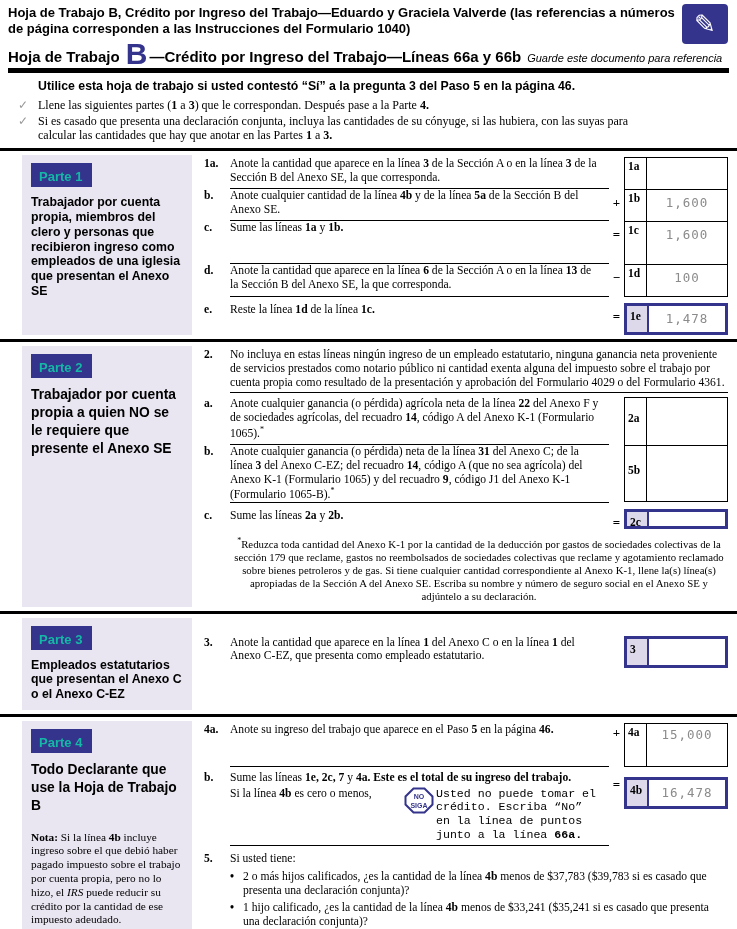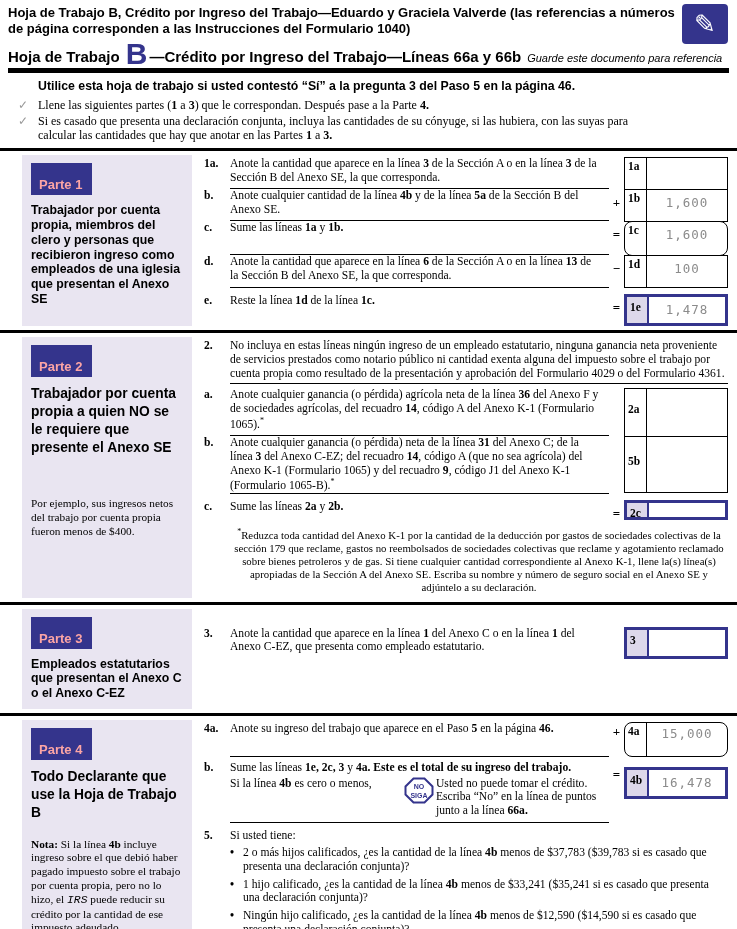--- a/index.html
+++ b/index.html
@@ -31,23 +31,23 @@
   .chk-mark { width:30px; text-align:center; color:#9a9a9a; flex:none; }
   .chk-text { width:610px; }
 
   
   .section { border-top:3px solid #000; display:flex; align-items:stretch; }
   .sidebar {
     flex:none; width:170px; margin:4px 0 4px 22px; background:#e9e5f1;
     padding:8px 9px; font-size:11.5px;
   }
   .badge {
-    display:inline-block; background:#34348c; color:#fca5a5;
+    display:inline-block; background:#34348c; color:#14b8a6;
     font-family:"Liberation Sans",sans-serif; font-weight:bold;
-    font-size:13px; padding:14px 10px 3px 8px;
+    font-size:13px; padding:6px 10px 3px 8px;
   }
   .sb-title { font-family:"Liberation Sans",sans-serif; font-weight:bold; font-size:12.3px; line-height:1.2; margin-top:8px; }
   .sb-title.lg { font-size:13.8px; line-height:1.3; }
   .sb-note { font-size:11.3px; line-height:1.22; }
 
   .content { flex:1; padding:6px 9px 4px 12px; font-size:11.6px; line-height:1.18; position:relative; }
 
   
   .row { display:flex; align-items:stretch; }
   .num { flex:none; width:26px; font-weight:bold; }
@@ -57,36 +57,36 @@
   .boxcol { flex:none; width:104px; }
   .linebox { display:flex; border:1px solid #000; background:#fff; }
   .linebox.join { margin-bottom:-1px; }
   .lbl { flex:none; width:22px; border-right:1px solid #000; font-weight:bold; font-size:11.5px; padding:2px 0 0 3px; }
   .val {
     flex:1; text-align:center; color:#8b8b8b; font-size:12.5px;
     font-family:"DejaVu Sans Mono", monospace; letter-spacing:1px; padding-top:6px;
   }
   .linebox.hl { border:3px solid #34348c; }
   .linebox.hl .lbl { background:#ddd8ea; border-right:2px solid #34348c; padding-top:4px; }
-  .h33 { height:33px; } .h27 { height:35px;border-radius:8px; } .h32 { height:32px; }
+  .h33 { height:33px; } .h27 { height:44px; } .h32 { height:32px; }
   .h49 { height:49px; } .h57 { height:57px; } .h30 { height:20px; }
   .mh32 { min-height:32px; } .mh26 { min-height:26px; }
   .mh48 { min-height:48px; } .mh56 { min-height:56px; }
 
   .footnote { font-size:10.8px; line-height:1.2; margin:6px 0 4px 26px;text-align:center; }
   sup { font-size:8px; vertical-align:super; }
 
   .p { color:#3a3a9e; }
-  i { font-style:italic;font-family:Liberation Mono, monospace; }
+  i { font-style:italic; }
 
   
   .subflex { display:flex; margin-top:2px; }
   .subleft { flex:none; width:172px; }
   .octwrap { flex:none; width:34px; padding:0 2px; }
-  .subright { flex:1; }
+  .subright { flex:1;font-family:Liberation Mono, monospace; }
   .bullet { display:flex; margin-top:4px; }
   .dot { flex:none; width:13px; font-weight:bold; }
   .btext { flex:1; }
   .choice { display:flex; margin:8px 0 0 26px; align-items:flex-start; }
   .cb {
     flex:none; width:13px; height:13px; border:1.5px solid #000; margin:1px 6px 0 0;
     font-size:11px; line-height:11px; text-align:center; color:#8b8b8b;
   }
   .choice-label { flex:none; width:32px; font-family:"Liberation Sans",sans-serif; font-weight:bold; font-size:12.5px; }
   .choice-text { flex:1; padding-right:4px; }
@@ -189,33 +189,32 @@
           </div>
       </div>
 
     </div>
   </div>
 
   <div class="section">
     <div class="sidebar">
       <span class="badge">Parte 2</span>
       <div class="sb-title lg">Trabajador por cuenta propia a quien NO se le requiere que presente el Anexo SE</div>
-      <div class="sb-note" style="margin-top:40px;">Por ejemplo, sus ingresos netos del trabajo por cuenta propia fueron menos de $400.</div>
     </div>
     <div class="content">
 
       <div class="row">
         <div class="num">2.</div>
         <div class="txt underline" style="padding-right:2px;padding-bottom:3px;">No incluya en estas líneas ningún ingreso de un empleado estatutario, ninguna ganancia neta proveniente de servicios prestados como notario público ni cantidad exenta alguna del impuesto sobre el trabajo por cuenta propia como resultado de la presentación y aprobación del Formulario 4029 o del Formulario 4361.</div>
       </div>
       <div class="gap4"></div>
 
       <div class="row mh48">
         <div class="num">a.</div>
-        <div class="txt underline">Anote cualquier ganancia (o pérdida) agrícola neta de la línea <b>36</b> del Anexo F y de sociedades agrícolas, del recuadro <b>14</b>, código A del Anexo K-1 (Formulario 1065).<sup>*</sup></div>
+        <div class="txt underline">Anote cualquier ganancia (o pérdida) agrícola neta de la línea <b>22</b> del Anexo F y de sociedades agrícolas, del recuadro <b>14</b>, código A del Anexo K-1 (Formulario 1065).<sup>*</sup></div>
         <div class="op"></div>
         <div class="boxcol">
             <div class="linebox h49 join">
           <div class="lbl" style="padding-top:14px;">2a</div>
           <div class="val"></div>
         </div>
           </div>
       </div>
 
       <div class="row mh56">
@@ -284,21 +283,21 @@
           <div class="lbl">4a</div>
           <div class="val" style="padding-top:4px;">15,000</div>
         </div>
           </div>
       </div>
 
       <div class="gap4"></div>
       <div class="row">
         <div class="num">b.</div>
         <div class="txt underline" style="padding-bottom:4px;">
-          <div>Sume las líneas <b>1e, 2c, 3</b> y <b>4a. Este es el total de su ingreso del trabajo.</b></div>
+          <div>Sume las líneas <b>1e, 2c, 7</b> y <b>4a. Este es el total de su ingreso del trabajo.</b></div>
           <div class="subflex">
             <div class="subleft">Si la línea <b>4b</b> es cero o menos,</div>
             <span class="octwrap">
               <svg width="30" height="27" viewBox="0 0 30 27">
                 <polygon points="9.5,1.5 20.5,1.5 28.5,9.5 28.5,17.5 20.5,25.5 9.5,25.5 1.5,17.5 1.5,9.5" fill="none" stroke="#34348c" stroke-width="2"></polygon>
                 <text x="15" y="11.5" text-anchor="middle" font-family="Liberation Sans, sans-serif" font-size="7" font-weight="bold" fill="#34348c">NO</text>
                 <text x="15" y="21" text-anchor="middle" font-family="Liberation Sans, sans-serif" font-size="7" font-weight="bold" fill="#34348c">SIGA</text>
               </svg>
             </span>
             <div class="subright">Usted no puede tomar el crédito. Escriba “No” en la línea de puntos junto a la línea <b>66a.</b></div>

